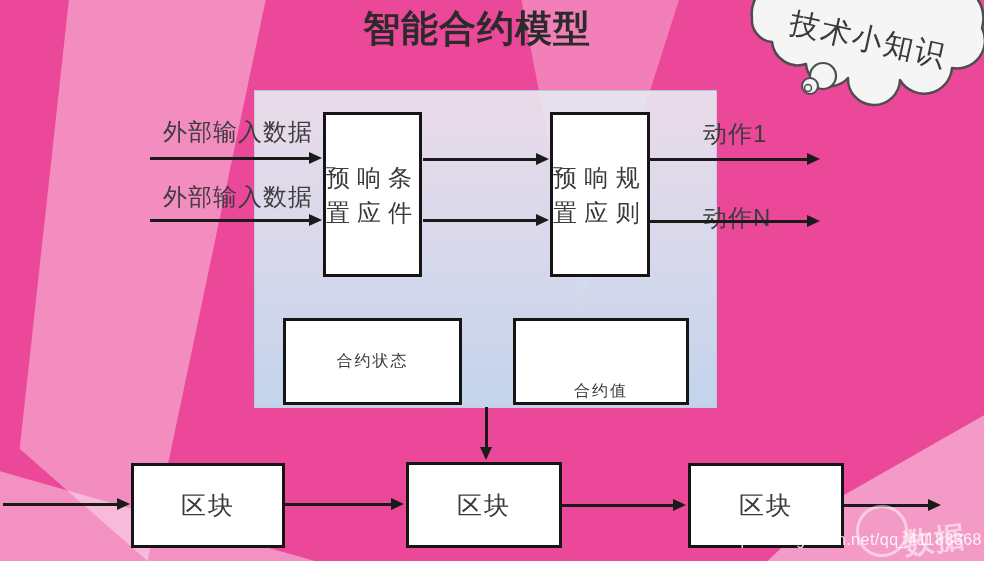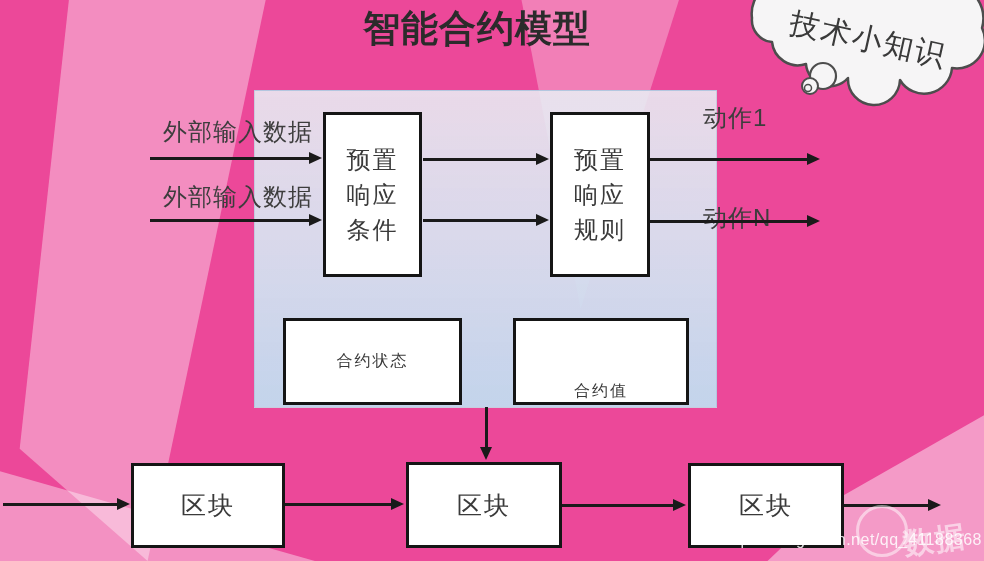--- a/index.html
+++ b/index.html
@@ -31,21 +31,21 @@
       rgba(194,216,238,0.97) 100%);
     border:1px solid rgba(150,175,200,0.35);
     box-sizing:border-box;
   }
 
   .node{
     position:absolute;background:#ffffff;border:3px solid #151515;
     box-sizing:border-box;display:flex;align-items:center;justify-content:center;
     color:#3a3a3a;font-size:16px;font-weight:500;letter-spacing:2px;
   }
-  .node.multiline{flex-direction:column;line-height:35px;font-size:24px;}
+  .node.multiline{flex-direction:row;line-height:35px;font-size:24px;}
 
   .flow-label{
     position:absolute;font-size:24px;color:#3d3d3d;font-weight:500;
     white-space:nowrap;letter-spacing:1px;text-align:right;
   }
 
   .arrow-h{position:absolute;height:3px;background:#1a1a1a;}
   .arrow-h::after{
     content:"";position:absolute;right:-12px;top:-5px;width:0;height:0;
     border-left:13px solid #1a1a1a;
@@ -120,21 +120,21 @@
 
   <div class="arrow-h" style="left:423px;top:158px;width:114px;"></div>
   <div class="arrow-h" style="left:423px;top:219px;width:114px;"></div>
 
   <div class="node multiline" style="left:550px;top:112px;width:100px;height:165px;">
     <span>预置</span>
     <span>响应</span>
     <span>规则</span>
   </div>
 
-  <div class="flow-label" style="left:703px;top:102px;">动作1</div>
+  <div class="flow-label" style="left:703px;top:118px;">动作1</div>
   <div class="arrow-h" style="left:650px;top:158px;width:158px;"></div>
   <div class="flow-label" style="left:703px;top:182px;margin-top:20px;">动作N</div>
   <div class="arrow-h" style="left:650px;top:220px;width:158px;"></div>
 
   <div class="node" style="left:283px;top:318px;width:179px;height:87px;">
     <span>合约状态</span>
   </div>
   <div class="node" style="left:513px;top:318px;width:176px;height:87px;align-items:flex-end;">
     <span>合约值</span>
   </div>

